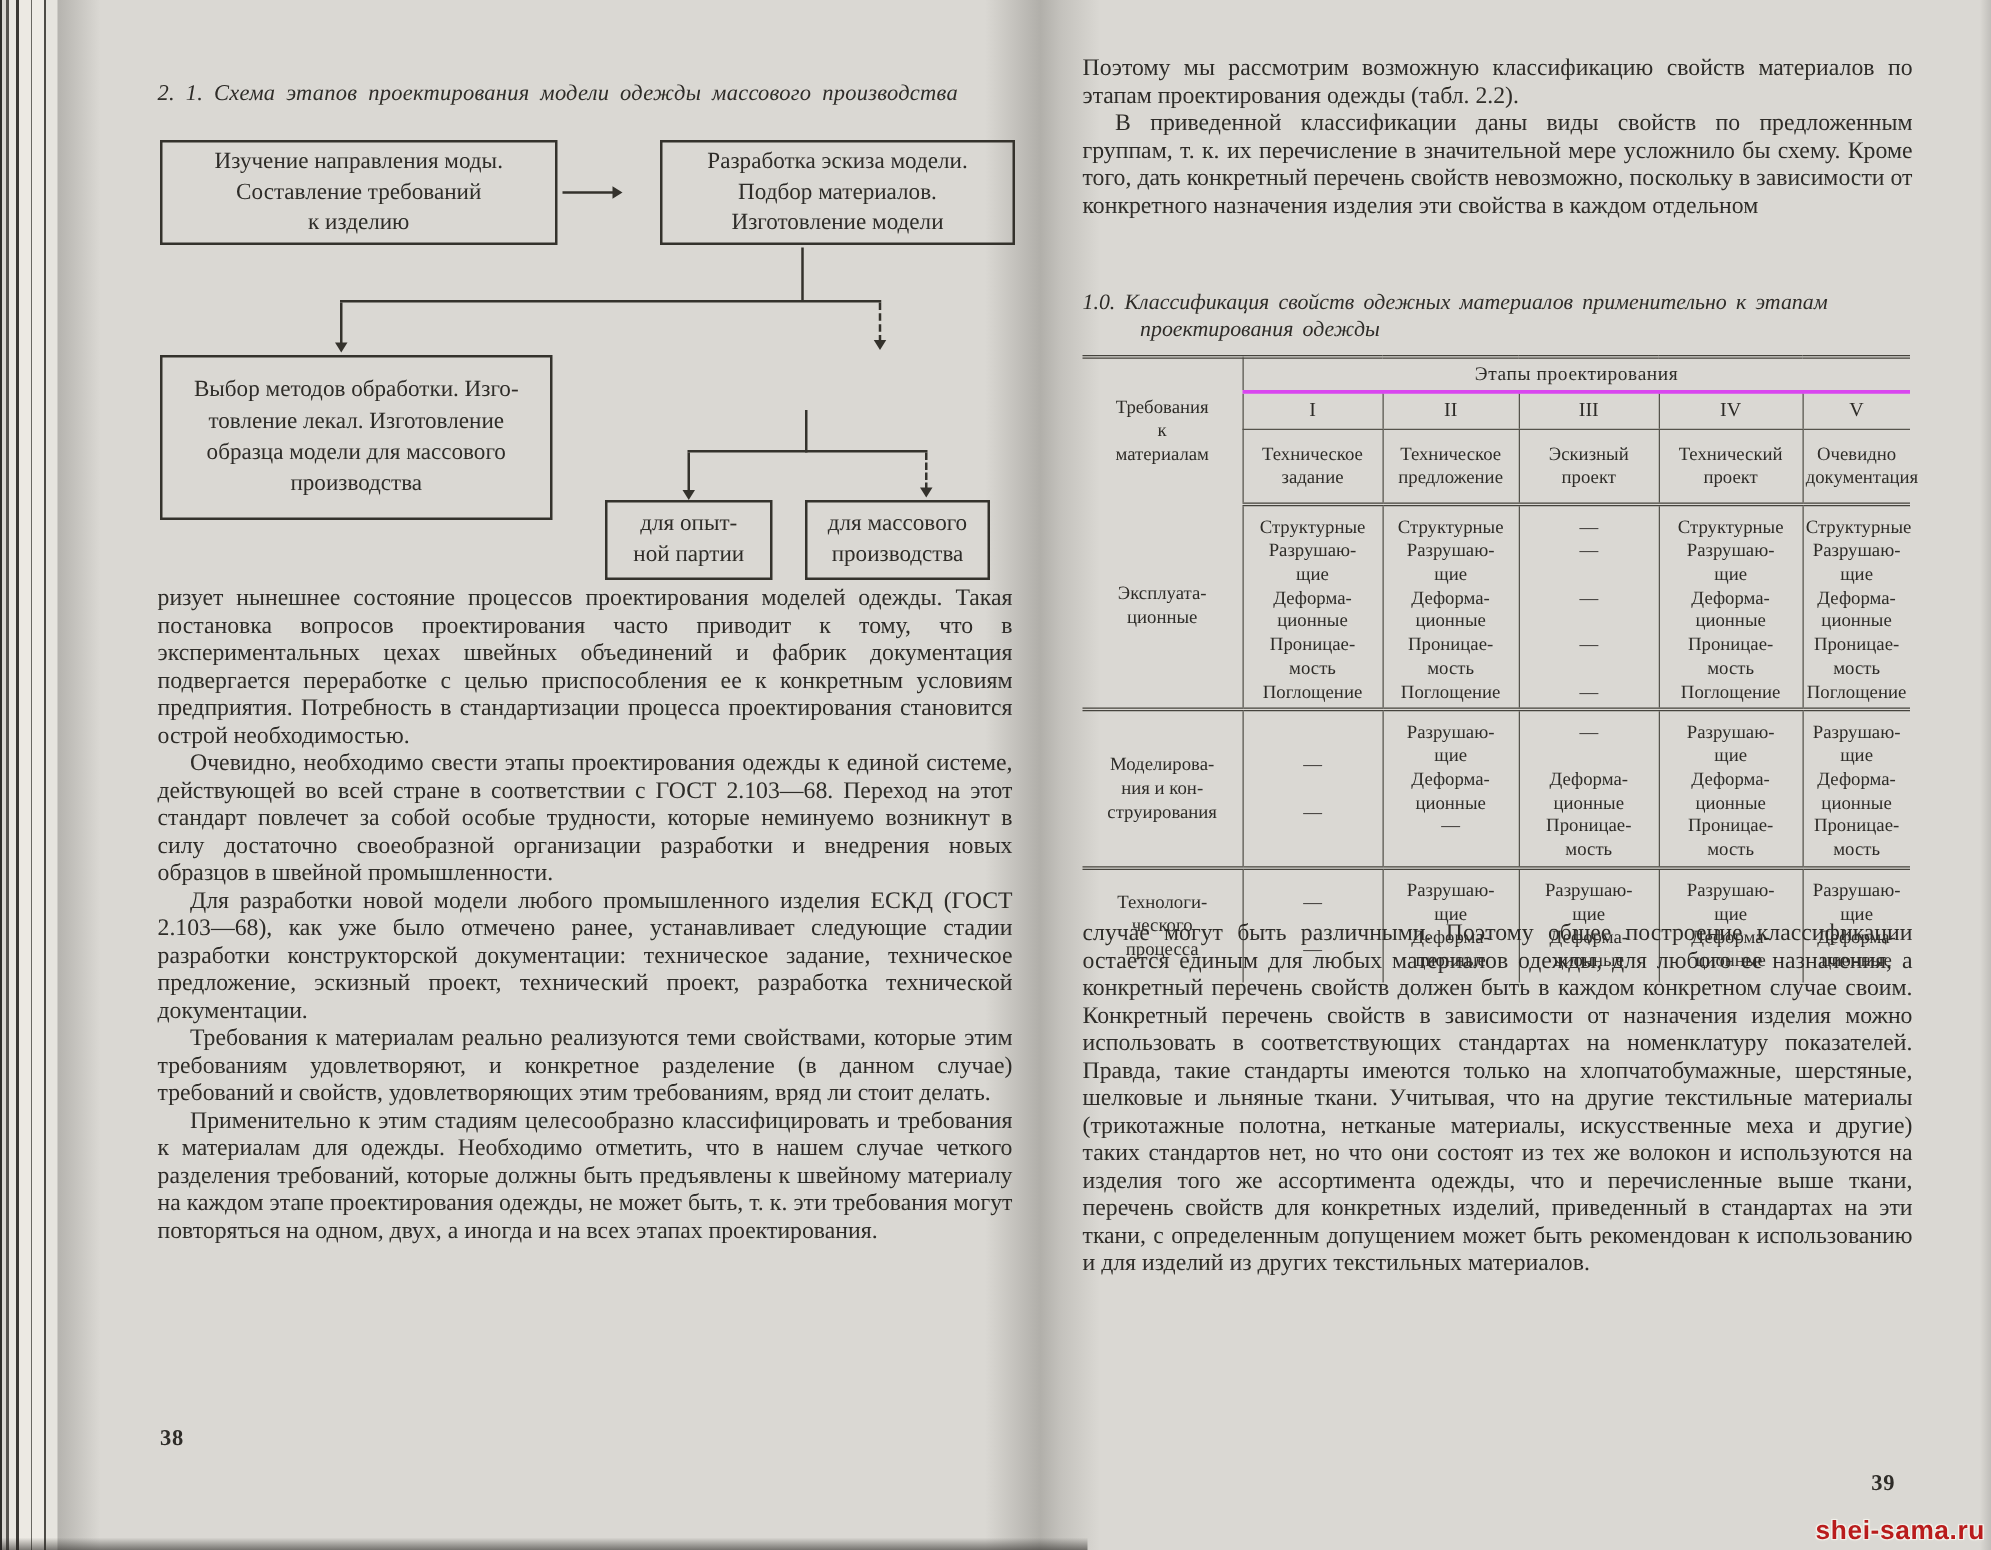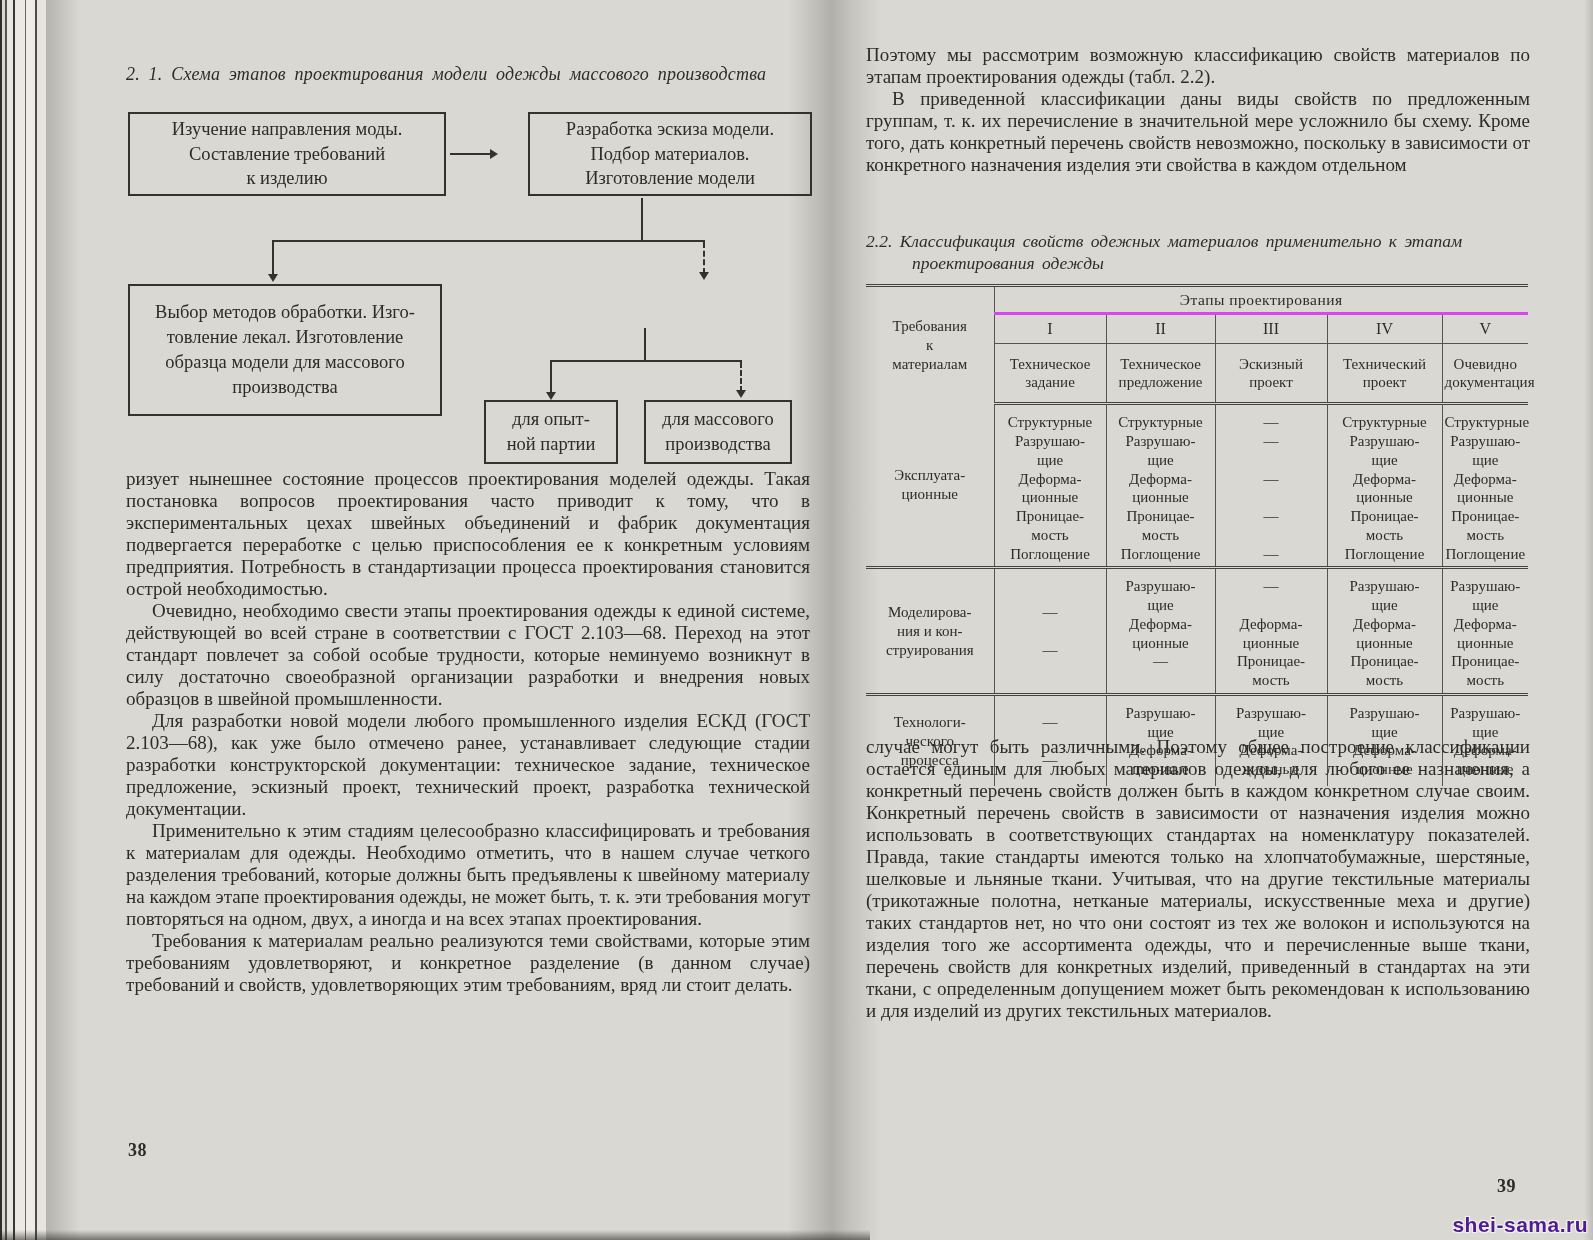--- a/index.html
+++ b/index.html
@@ -71,21 +71,21 @@
   .props tr.nums th{border-bottom:1px solid #55534c;font-size:16px;height:30px;}
   .props tr.names th{border-bottom:3px double #45433d;height:60px;}
   .props tbody td{vertical-align:top;padding-top:8px;}
   .props tbody td.rowlabel,.props tbody td.vmid{vertical-align:middle;padding-top:3px;}
   .props tbody tr + tr td{border-top:3px double #45433d;}
   .props td.corner{font-size:15px;}
 
   .watermark{
     position:absolute;right:5px;bottom:3px;
     font-family:"Liberation Sans","DejaVu Sans",sans-serif;
-    font-weight:bold;font-size:21px;letter-spacing:.5px;color:#4c1d95;
+    font-weight:bold;font-size:21px;letter-spacing:.5px;color:#b91c1c;
     text-shadow:-1px -1px 0 #f2f0ea,1px -1px 0 #f2f0ea,-1px 1px 0 #f2f0ea,1px 1px 0 #f2f0ea,0 0 3px #f2f0ea;
   }
 </style>
 </head>
 <body>
 
 <div class="scan">
   <div class="spine"></div>
   <div class="spine-shadow"></div>
   <div class="gutter"></div>
@@ -127,33 +127,33 @@
     <div class="fbox" style="left:358px;top:298px;width:134px;height:64px;">для опыт-
 ной партии</div>
     <div class="fbox" style="left:518px;top:298px;width:148px;height:64px;">для массового
 производства</div>
   </div>
 
   <div class="bt" style="left:126px;top:468px;width:684px;">
     <p class="cont">ризует нынешнее состояние процессов проектирования моделей одежды. Такая постановка вопросов проектирования часто приводит к тому, что в экспериментальных цехах швейных объединений и фабрик документация подвергается переработке с целью приспособления ее к конкретным условиям предприятия. Потребность в стандартизации процесса проектирования становится острой необходимостью.</p>
     <p>Очевидно, необходимо свести этапы проектирования одежды к единой системе, действующей во всей стране в соответствии с ГОСТ 2.103—68. Переход на этот стандарт повлечет за собой особые трудности, которые неминуемо возникнут в силу достаточно своеобразной организации разработки и внедрения новых образцов в швейной промышленности.</p>
     <p>Для разработки новой модели любого промышленного изделия ЕСКД (ГОСТ 2.103—68), как уже было отмечено ранее, устанавливает следующие стадии разработки конструкторской документации: техническое задание, техническое предложение, эскизный проект, технический проект, разработка технической документации.</p>
+    <p>Требования к материалам реально реализуются теми свойствами, которые этим требованиям удовлетворяют, и конкретное разделение (в данном случае) требований и свойств, удовлетворяющих этим требованиям, вряд ли стоит делать.</p>
     <p>Применительно к этим стадиям целесообразно классифицировать и требования к материалам для одежды. Необходимо отметить, что в нашем случае четкого разделения требований, которые должны быть предъявлены к швейному материалу на каждом этапе проектирования одежды, не может быть, т. к. эти требования могут повторяться на одном, двух, а иногда и на всех этапах проектирования.</p>
-    <p>Требования к материалам реально реализуются теми свойствами, которые этим требованиям удовлетворяют, и конкретное разделение (в данном случае) требований и свойств, удовлетворяющих этим требованиям, вряд ли стоит делать.</p>
   </div>
 
   <div class="pagenum" style="left:128px;top:1140px;">38</div>
 
   <div class="bt" style="left:866px;top:44px;width:664px;">
     <p class="cont">Поэтому мы рассмотрим возможную классификацию свойств материалов по этапам проектирования одежды (табл. 2.2).</p>
     <p>В приведенной классификации даны виды свойств по предложенным группам, т. к. их перечисление в значительной мере усложнило бы схему. Кроме того, дать конкретный перечень свойств невозможно, поскольку в зависимости от конкретного назначения изделия эти свойства в каждом отдельном</p>
   </div>
 
   <div class="tbl-caption">
-    <span>2.2.</span>
+    <span>1.0.</span>
     <span>Классификация свойств одежных материалов применительно к этапам проектирования одежды</span>
   </div>
 
   <table class="props">
     <colgroup>
       <col style="width:128px">
         <col style="width:112px">
         <col style="width:109px">
       <col style="width:112px">
         <col style="width:115px">

